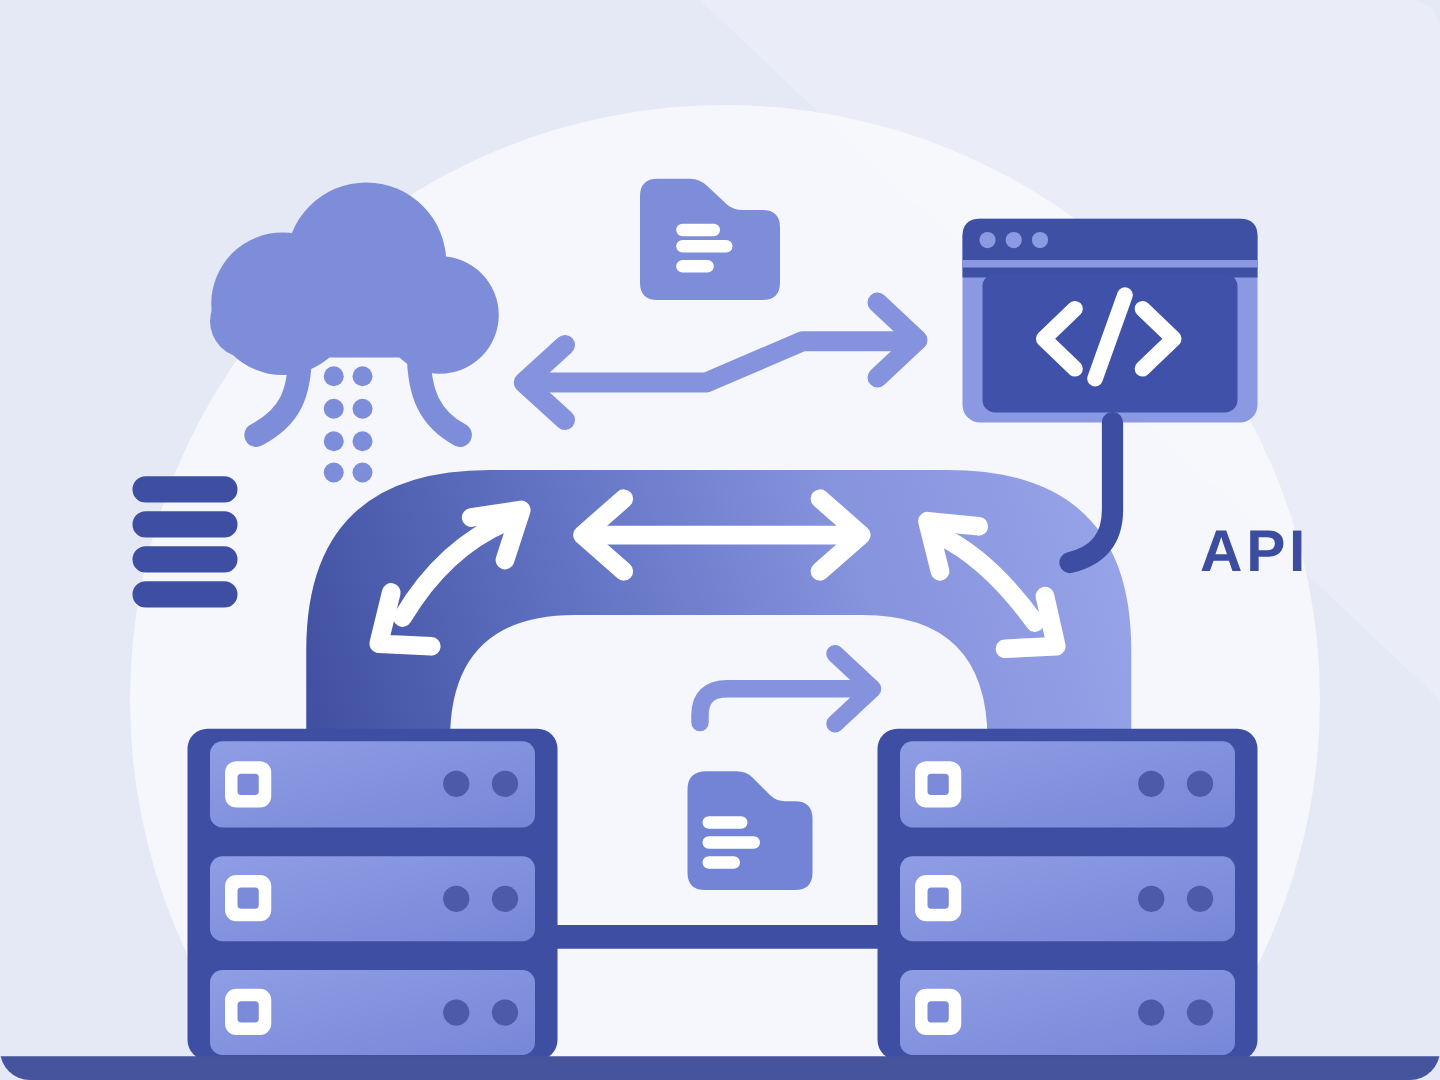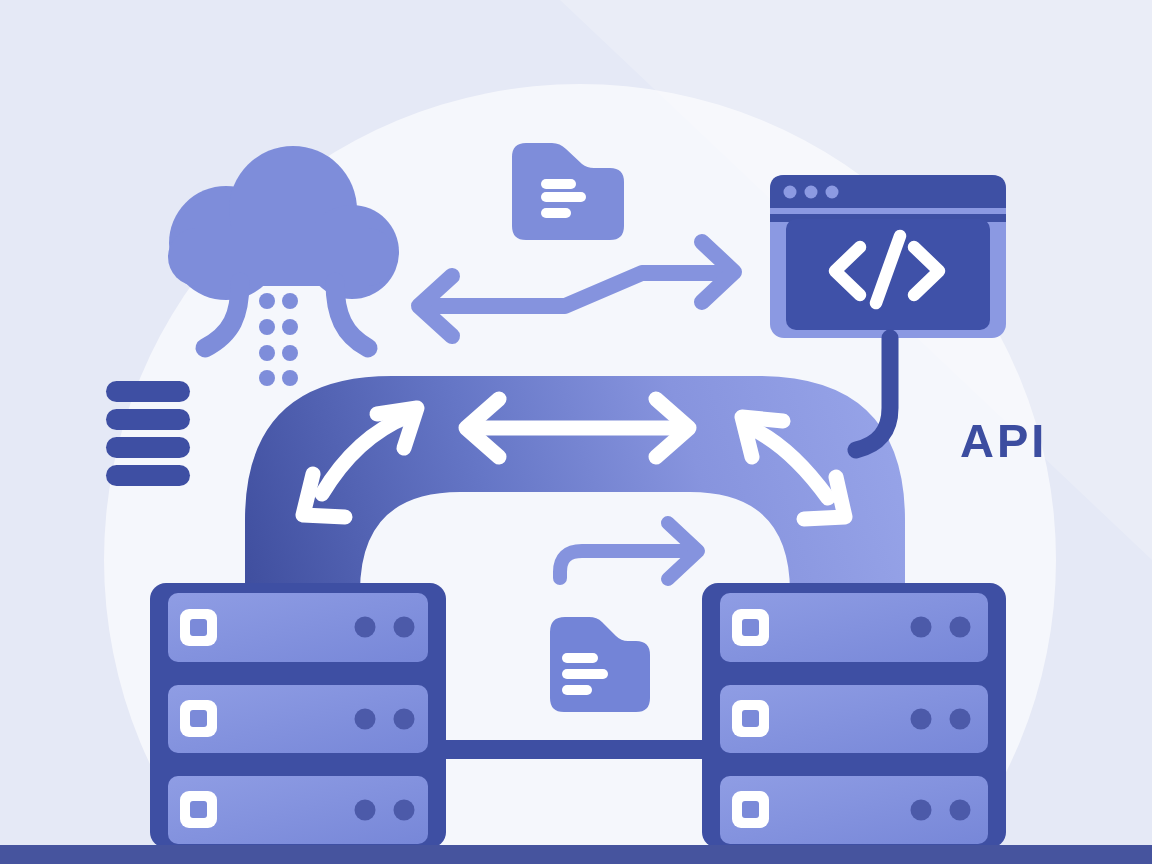--- a/index.html
+++ b/index.html
@@ -1,16 +1,16 @@
 <!DOCTYPE html>
 <html><head>
 <meta charset="utf-8">
 <style>
   html,body{margin:0;padding:0;background:#e5e9f6;}
-  .stage{position:relative;width:1152px;height:864px;overflow:hidden;}
+  .stage{position:relative;width:1152px;height:864px;overflow:hidden;border-radius:24px;}
   svg{display:block;}
   text{font-family:"Liberation Sans","DejaVu Sans",sans-serif;}
 </style>
 </head>
 <body>
 
 <div class="stage">
 <svg width="1152" height="864" viewBox="0 0 1152 864">
   <defs>
     <linearGradient id="bandGrad" gradientUnits="userSpaceOnUse" x1="245" y1="600" x2="905" y2="390">

